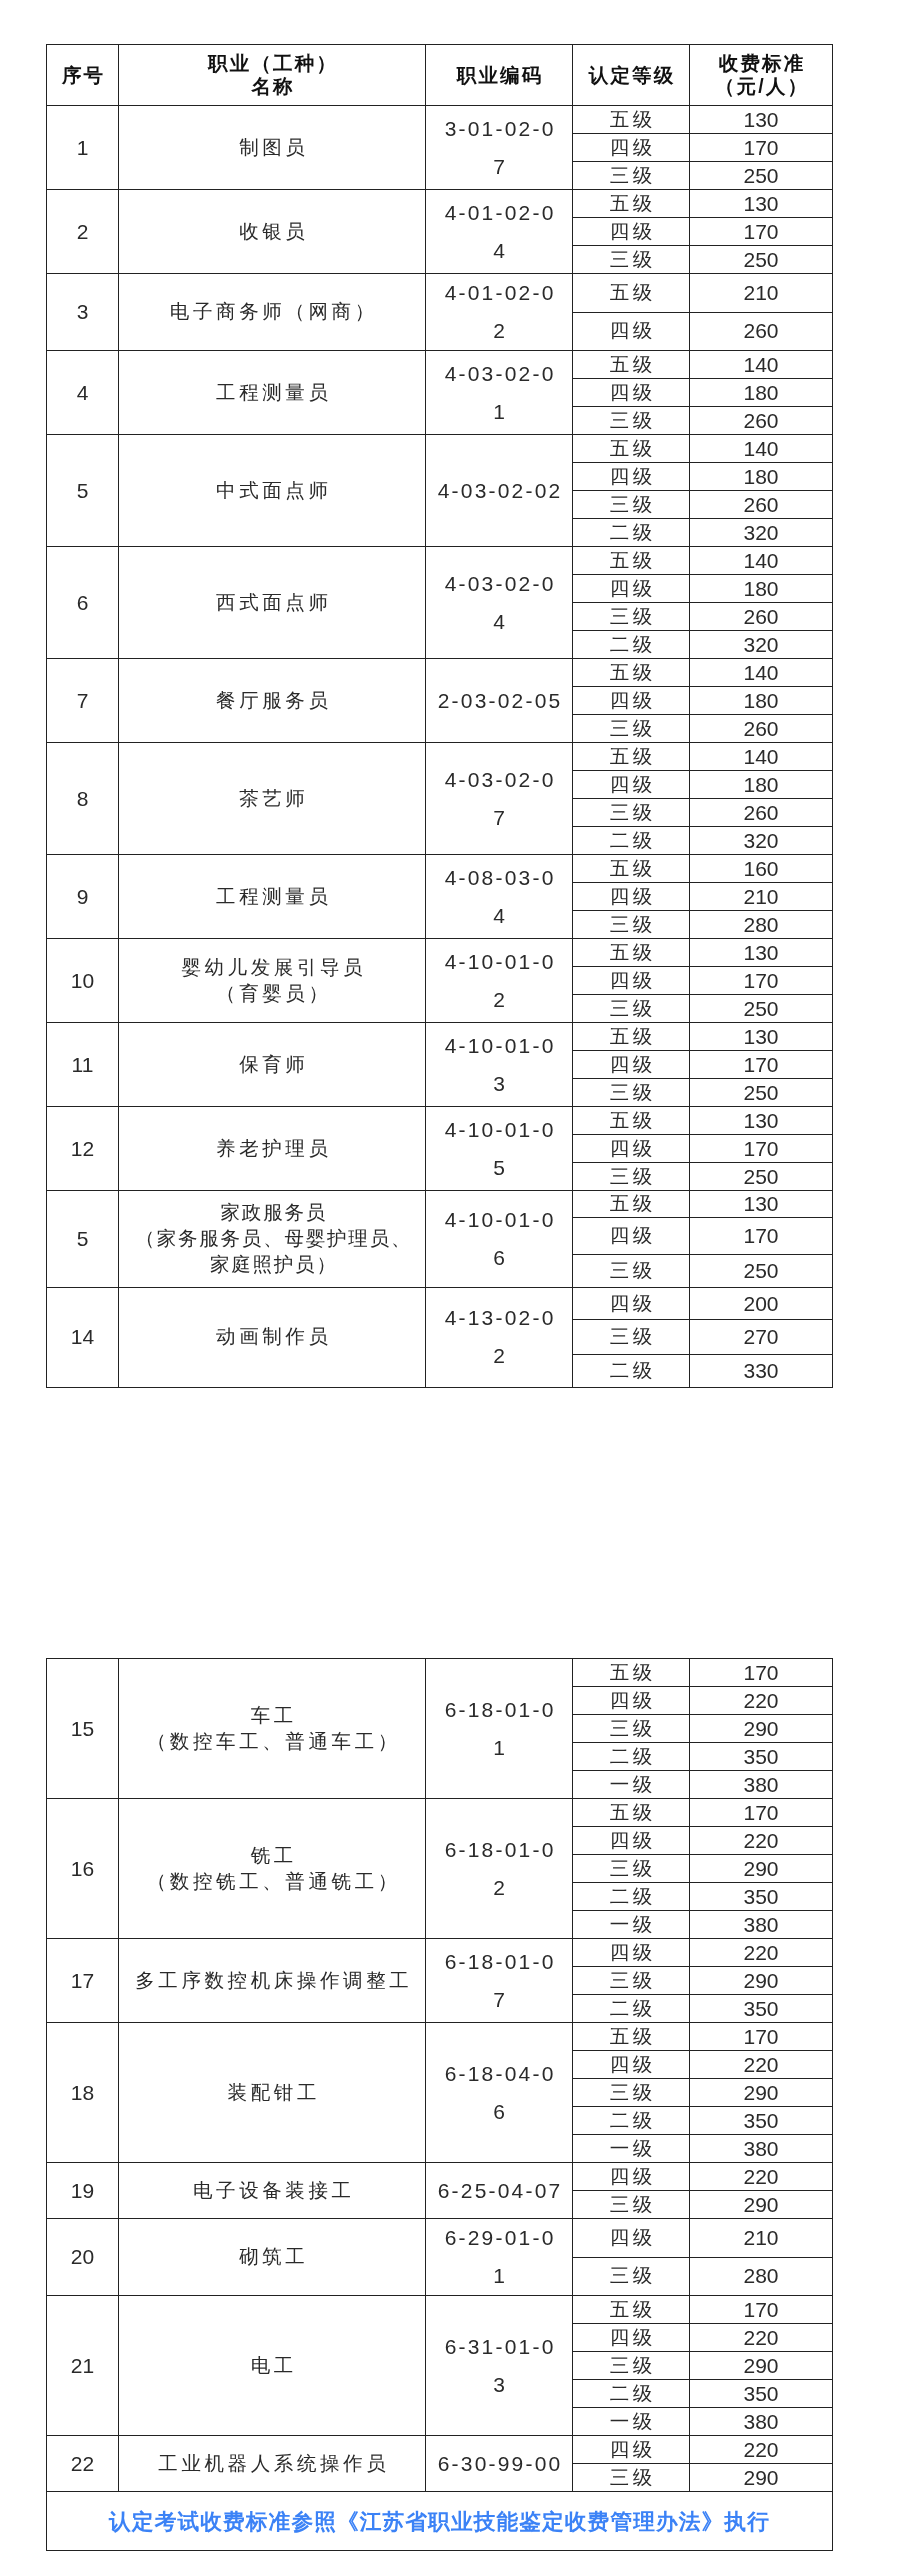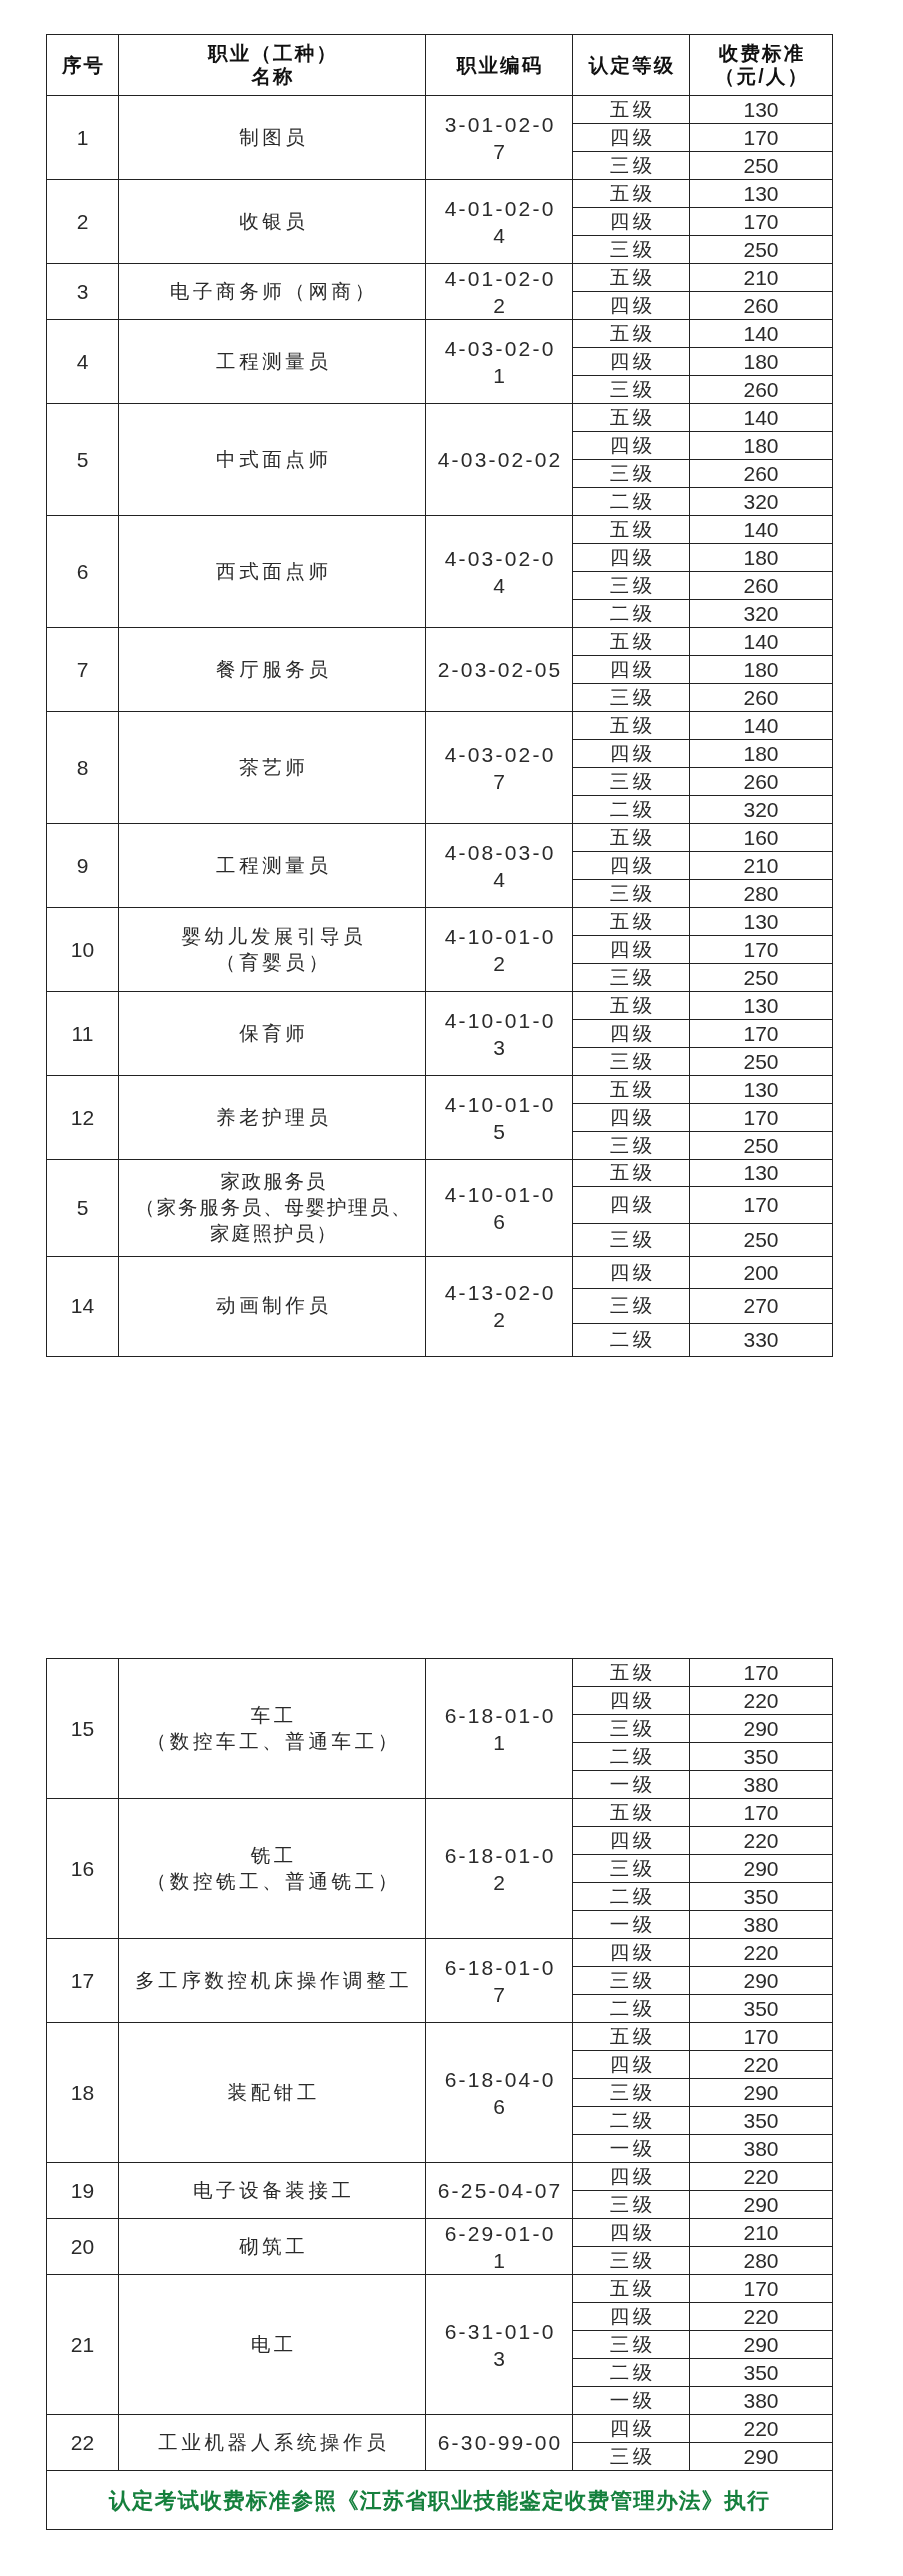--- a/index.html
+++ b/index.html
@@ -1,45 +1,45 @@
 <!DOCTYPE html>
 <html style="font-size:11.6px"><head>
 <meta charset="utf-8">
 <style>
   html, body { margin: 0; padding: 0; background: #ffffff; }
   body { width: 904px; height: 2576px; position: relative; overflow: hidden; }
   table.fee-table {
     position: absolute; left: 46px; width: 786px;
     border-collapse: collapse; table-layout: fixed;
   }
-  #table-1 { top: 34px; padding-left: 24px; }
+  #table-1 { top: 44px; padding-left: 24px; }
   #table-2 { top: 1658px; }
   td, th {
     border: 1.1px solid #222222; padding: 0;
     text-align: center; vertical-align: middle; overflow: visible;
   }
   tr.sub { height: 28px; }
   tr.head { height: 61px; }
   th {
     font-family: "Liberation Sans", sans-serif; font-size: 19.5px; font-weight: bold;
     letter-spacing: 2.2px; line-height: 23px; color: #111111; white-space: pre;
     padding-left: 2.2px;
   }
   .seq, .code, .fee {
     font-family: "Liberation Sans", sans-serif; font-size: 21px; color: #2a2a2a;
   }
-  .code { letter-spacing: 2.2px; line-height: 27px; white-space: pre; padding-left: 2.2px; }
+  .code { letter-spacing: 2.2px; line-height: 38px; white-space: pre; padding-left: 2.2px; }
   .name, .level {
     font-family: "Liberation Serif", serif; font-size: 19.5px; color: #2a2a2a;
     letter-spacing: 3.6px; line-height: 26px; white-space: pre; padding-left: 3.6px;
   }
   .name.tight { letter-spacing: 1.8px; }
   .footer-note {
     font-family: "Liberation Sans", sans-serif; font-size: 21.7px; font-weight: bold;
-    letter-spacing: 1.1px; color: #15803d; height: 58px; margin-top: 44px;
+    letter-spacing: 1.1px; color: #3b82f6; height: 58px; margin-top: 44px;
   }
 </style>
 </head>
 <body>
 
 <table id="table-1" class="fee-table">
   <colgroup>
       <col style="width:72px">
       <col style="width:307px">
       <col style="width:147px">

